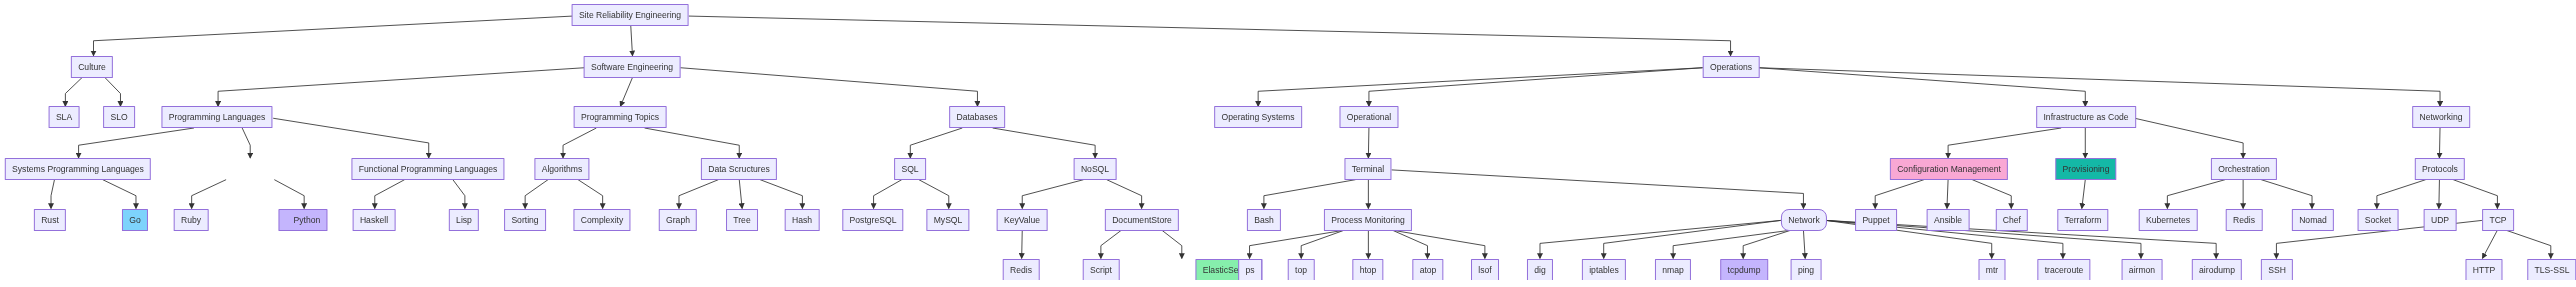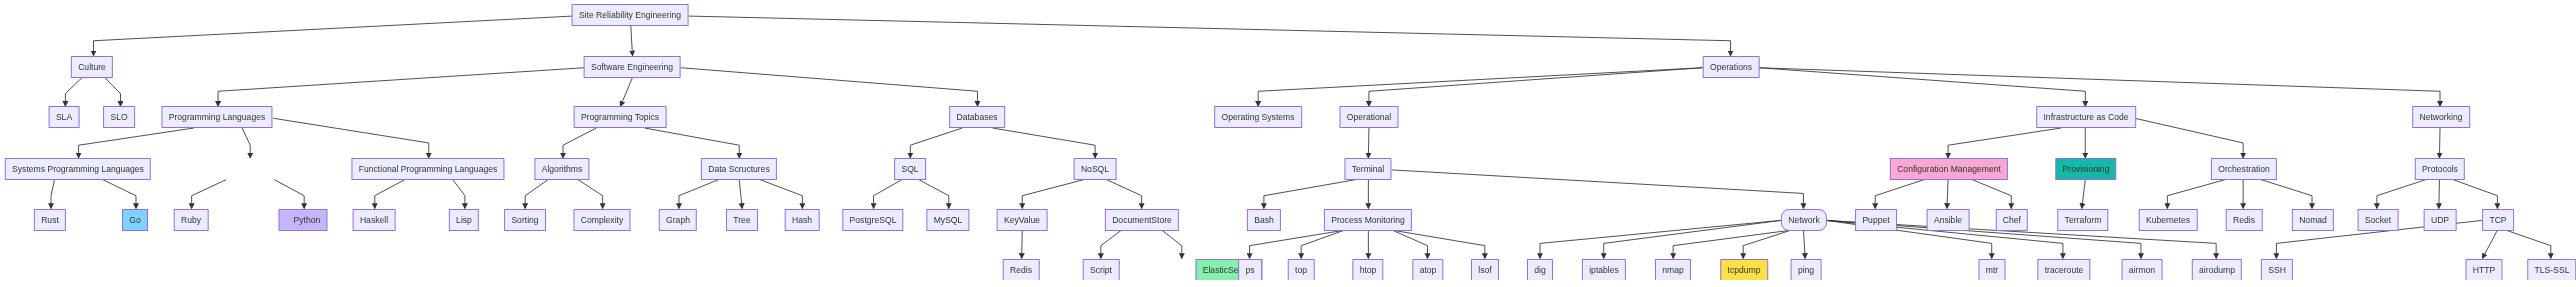--- a/index.html
+++ b/index.html
@@ -164,21 +164,21 @@
     <div class="node" style="left: 1101px; top: 259px; background: rgb(236, 236, 255); border-color: rgb(147, 112, 219); color: rgb(51, 51, 51);">Script</div>
     <div class="node" style="left: 1229px; top: 259px; background: #86efac; border-color: rgb(147, 112, 219); color: rgb(51, 51, 51);">ElasticSearch</div>
     <div class="node" style="left: 1250px; top: 259px; background: rgb(236, 236, 255); border-color: rgb(147, 112, 219); color: rgb(51, 51, 51);">ps</div>
     <div class="node" style="left: 1301px; top: 259px; background: rgb(236, 236, 255); border-color: rgb(147, 112, 219); color: rgb(51, 51, 51);">top</div>
     <div class="node" style="left: 1368px; top: 259px; background: rgb(236, 236, 255); border-color: rgb(147, 112, 219); color: rgb(51, 51, 51);">htop</div>
     <div class="node" style="left: 1428px; top: 259px; background: rgb(236, 236, 255); border-color: rgb(147, 112, 219); color: rgb(51, 51, 51);">atop</div>
     <div class="node" style="left: 1485px; top: 259px; background: rgb(236, 236, 255); border-color: rgb(147, 112, 219); color: rgb(51, 51, 51);">lsof</div>
     <div class="node" style="left: 1540px; top: 259px; background: rgb(236, 236, 255); border-color: rgb(147, 112, 219); color: rgb(51, 51, 51);">dig</div>
     <div class="node" style="left: 1604px; top: 259px; background: rgb(236, 236, 255); border-color: rgb(147, 112, 219); color: rgb(51, 51, 51);">iptables</div>
     <div class="node" style="left: 1673px; top: 259px; background: rgb(236, 236, 255); border-color: rgb(147, 112, 219); color: rgb(51, 51, 51);">nmap</div>
-    <div class="node" style="left: 1744px; top: 259px; background: #fde047; border-color: rgb(147, 112, 219); color: rgb(51, 51, 51);">tcpdump</div>
+    <div class="node" style="left: 1744px; top: 259px; background: #c4b5fd; border-color: rgb(147, 112, 219); color: rgb(51, 51, 51);">tcpdump</div>
     <div class="node" style="left: 1806px; top: 259px; background: rgb(236, 236, 255); border-color: rgb(147, 112, 219); color: rgb(51, 51, 51);">ping</div>
     <div class="node" style="left: 1992px; top: 259px; background: rgb(236, 236, 255); border-color: rgb(147, 112, 219); color: rgb(51, 51, 51);">mtr</div>
     <div class="node" style="left: 2064px; top: 259px; background: rgb(236, 236, 255); border-color: rgb(147, 112, 219); color: rgb(51, 51, 51);">traceroute</div>
     <div class="node" style="left: 2142px; top: 259px; background: rgb(236, 236, 255); border-color: rgb(147, 112, 219); color: rgb(51, 51, 51);">airmon</div>
     <div class="node" style="left: 2217px; top: 259px; background: rgb(236, 236, 255); border-color: rgb(147, 112, 219); color: rgb(51, 51, 51);">airodump</div>
     <div class="node" style="left: 2277px; top: 259px; background: rgb(236, 236, 255); border-color: rgb(147, 112, 219); color: rgb(51, 51, 51);">SSH</div>
     <div class="node" style="left: 2484px; top: 259px; background: rgb(236, 236, 255); border-color: rgb(147, 112, 219); color: rgb(51, 51, 51);">HTTP</div>
     <div class="node" style="left: 2552px; top: 259px; background: rgb(236, 236, 255); border-color: rgb(147, 112, 219); color: rgb(51, 51, 51);">TLS-SSL</div>
   </div>
 

